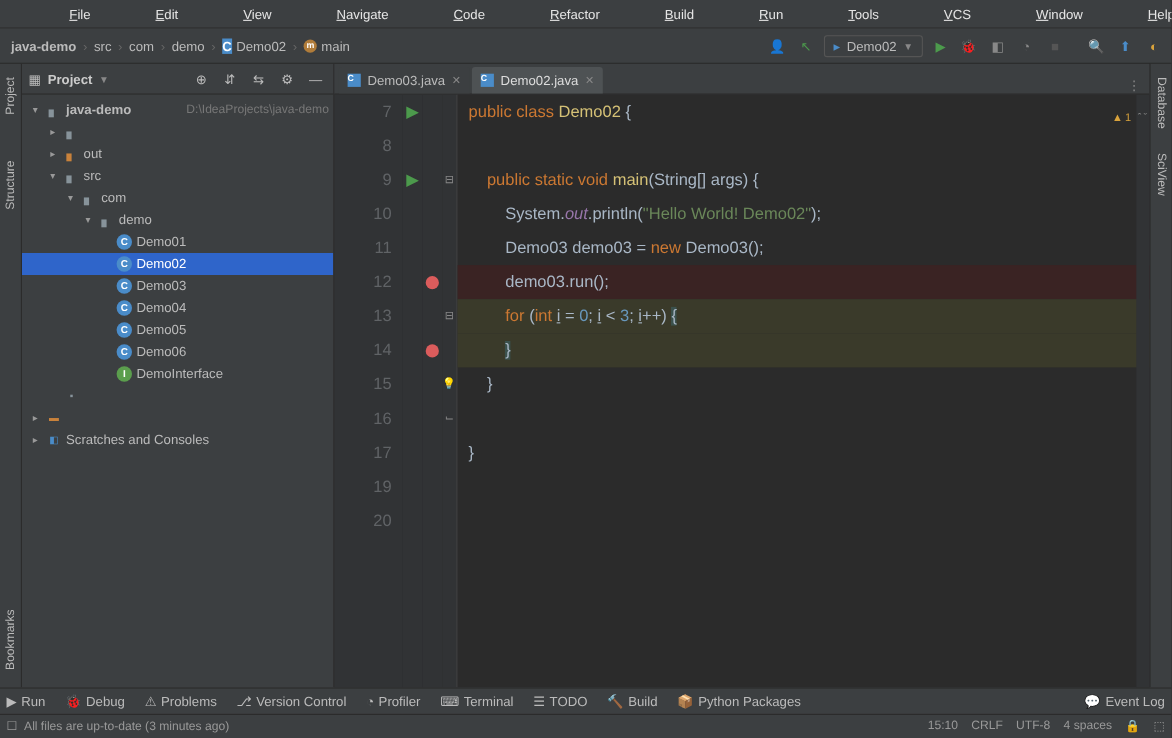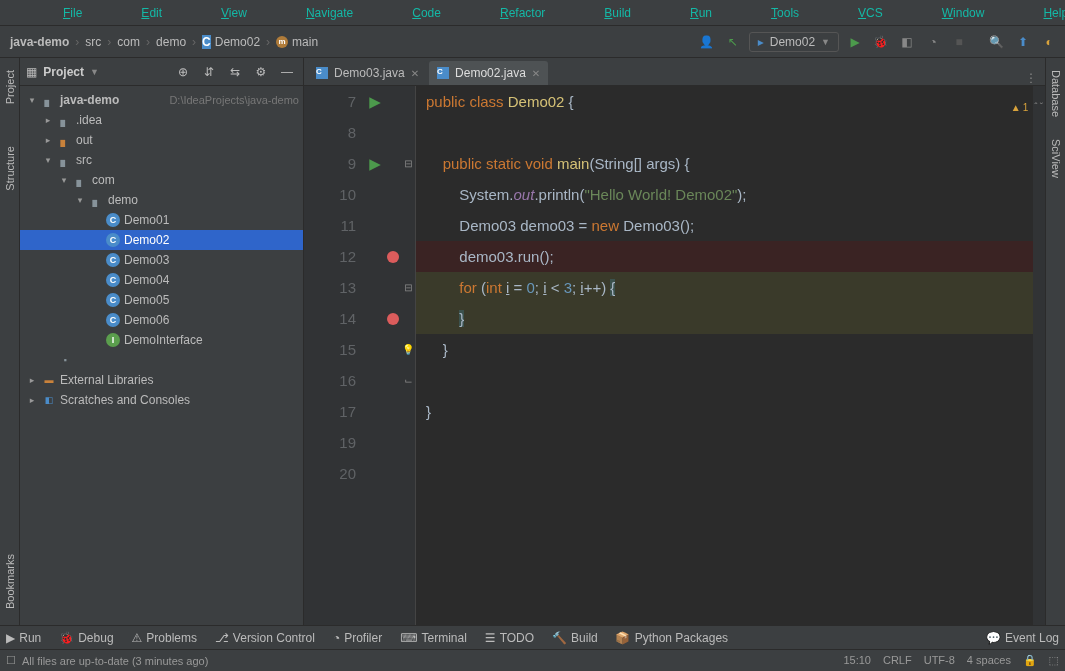--- a/index.html
+++ b/index.html
@@ -1,19 +1,19 @@
 <!DOCTYPE html>
 <html><head>
 <meta charset="utf-8">
 <style>
 * { margin:0; padding:0; box-sizing:border-box; font-family:"Segoe UI",Arial,sans-serif; }
 body { background:#3c3f41; color:#bbbbbb; font-size:12px; width:1065px; height:671px; overflow:hidden; display:flex; flex-direction:column; }
 .titlebar { height:26px; background:#3c3f41; display:flex; align-items:center; padding:0 4px; border-bottom:1px solid #2b2b2b; }
 .titlebar .logo { width:16px; height:16px; background:#4a4a4a; margin-right:6px; border-radius:2px; }
-.titlebar .menu-item { padding:2px 6px; cursor:default; color:#14b8a6;margin-left:47px; }
+.titlebar .menu-item { padding:2px 6px; cursor:default; color:#e5e5e5;margin-left:47px; }
 .titlebar .menu-item u { text-decoration:underline; }
 .titlebar .title-text { flex:1; text-align:center; color:#777; font-size:12px; }
 .titlebar .win-controls { display:flex; gap:14px; padding:0 8px; color:#999; }
 .breadcrumb-bar { height:32px; background:#3c3f41; display:flex; align-items:center; padding:0 6px; border-bottom:1px solid #2b2b2b; }
 .breadcrumb-bar .crumb { padding:2px 4px; color:#bbb; display:flex; align-items:center; gap:4px; }
 .breadcrumb-bar .sep { color:#666; padding:0 2px; }
 .breadcrumb-bar .right-tools { margin-left:auto; display:flex; align-items:center; gap:6px; }
 .run-config { border:1px solid #555; border-radius:3px; padding:2px 8px; display:flex; align-items:center; gap:6px; color:#bbb; }
 .icon-btn { width:20px; height:20px; display:flex; align-items:center; justify-content:center; cursor:pointer; }
 .main-area { flex:1; display:flex; overflow:hidden; }
@@ -141,21 +141,20 @@
     <div class="tree" id="tree-host">
         <div class="tree-row" style="padding-left: 6px;">
           <span class="arrow">▾</span>
           <span class="ticon folder" style="font-size: 12px; color: rgb(135, 147, 154);">▖</span>
           <span class="name" style="font-weight: bold;">java-demo</span>
           <span class="path">D:\IdeaProjects\java-demo</span>
         </div>
         <div class="tree-row" style="padding-left: 22px;">
           <span class="arrow">▸</span>
           <span class="ticon folder" style="font-size: 12px; color: rgb(135, 147, 154);">▖</span>
-          <span class="name">.idea</span>
         </div>
         <div class="tree-row" style="padding-left: 22px;">
           <span class="arrow">▸</span>
           <span class="ticon folder-o" style="font-size: 12px; color: rgb(201, 130, 59);">▖</span>
           <span class="name">out</span>
         </div>
         <div class="tree-row" style="padding-left: 22px;">
           <span class="arrow">▾</span>
           <span class="ticon folder" style="font-size: 12px; color: rgb(135, 147, 154);">▖</span>
           <span class="name">src</span>
@@ -205,21 +204,20 @@
           <span class="ticon iface">I</span>
           <span class="name">DemoInterface</span>
         </div>
         <div class="tree-row" style="padding-left: 22px;">
           <span class="arrow"></span>
           <span class="ticon file" style="color: rgb(135, 147, 154);">▪</span>
         </div>
         <div class="tree-row" style="padding-left: 6px;">
           <span class="arrow">▸</span>
           <span class="ticon lib" style="color: rgb(201, 130, 59);">▬</span>
-          <span class="name">External Libraries</span>
         </div>
         <div class="tree-row" style="padding-left: 6px;">
           <span class="arrow">▸</span>
           <span class="ticon scratch" style="color: rgb(74, 140, 201);">◧</span>
           <span class="name">Scratches and Consoles</span>
         </div>
       </div>
   </div>
 
   <div class="editor-area">

